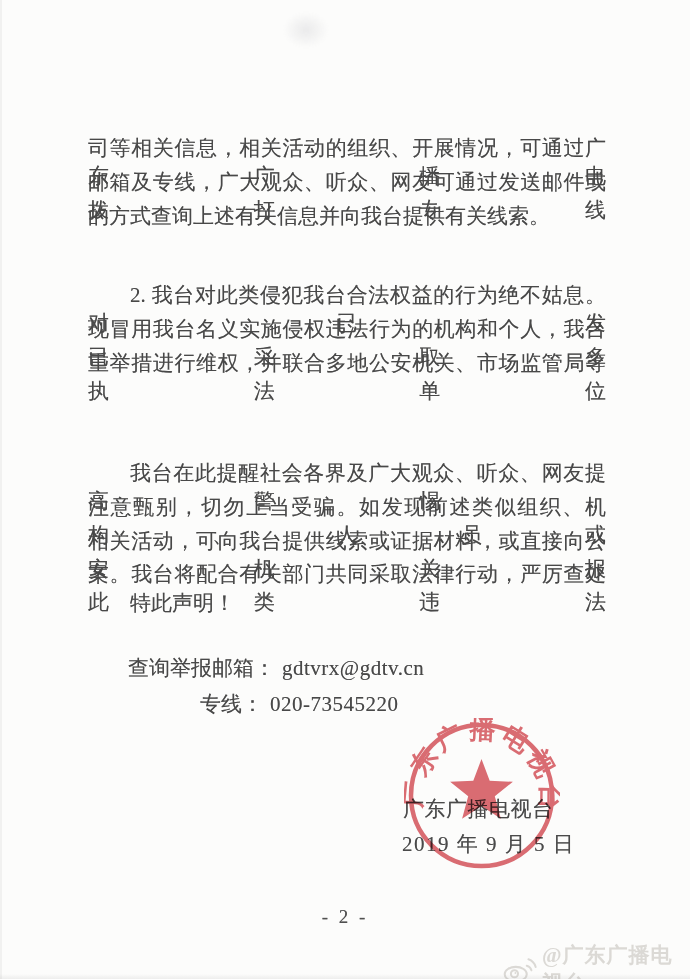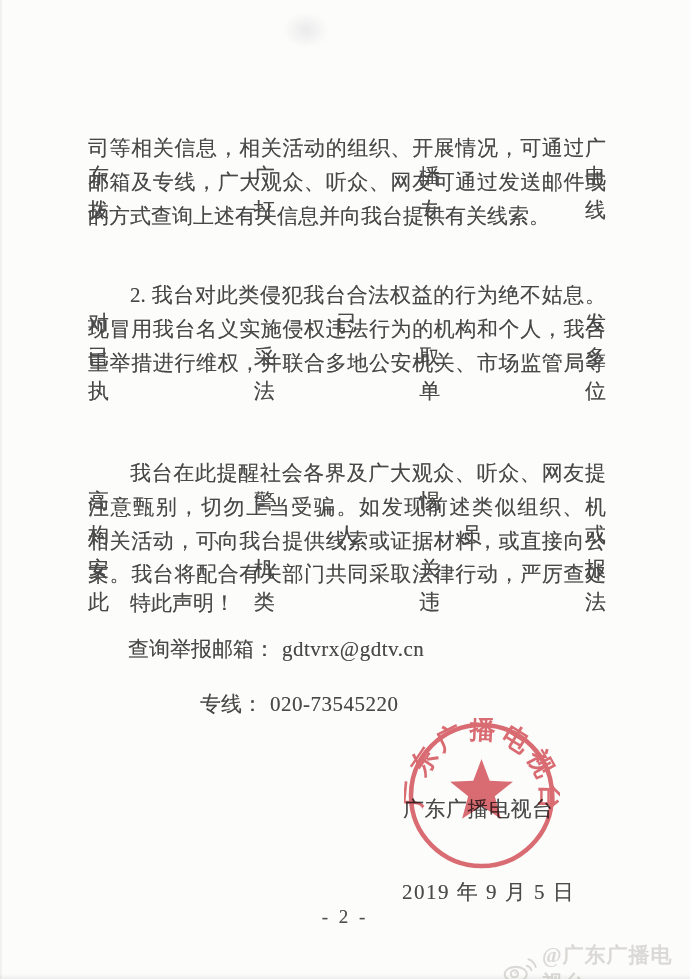--- a/index.html
+++ b/index.html
@@ -37,29 +37,29 @@
   .para-1{ top:281px; }
   .para-2{ top:419px;margin-top:40px; }
   .para-3{ top:589px; }
   .line{ height:33.8px; }
   .line.just{ text-align:justify; text-align-last:justify; }
   .line.indent{ text-indent:42px; }
 
   
   .contact-line{ position:absolute; font-size:21px; color:#484848;
     text-shadow:0 0 .6px rgba(72,72,72,.5); white-space:nowrap;}
-  .contact-email{ left:128px; top:635px;text-align:right; }
+  .contact-email{ left:128px; top:654px;text-align:right; }
   .contact-phone{ left:200px; top:690px; }
   .contact-line .val{ margin-left:7px; letter-spacing:.5px; }
 
   
   .sig-org{ position:absolute; left:403px; top:795px; font-size:21px;
     letter-spacing:.5px; color:#4a4a4a; text-shadow:0 0 .6px rgba(72,72,72,.5); white-space:nowrap;}
   .sig-date{ position:absolute; left:402px; top:830px; font-size:21px;
-    letter-spacing:1.5px; color:#4a4a4a; text-shadow:0 0 .6px rgba(72,72,72,.5); white-space:nowrap;margin-top:48px;}
+    letter-spacing:1.5px; color:#4a4a4a; text-shadow:0 0 .6px rgba(72,72,72,.5); white-space:nowrap;}
 
   
   .seal{
     position:absolute; left:404px; top:718px; width:156px; height:156px;
     opacity:.85; mix-blend-mode:multiply;
   }
 
   
   .page-number{
     position:absolute; left:0; right:0; top:906px; text-align:center;

